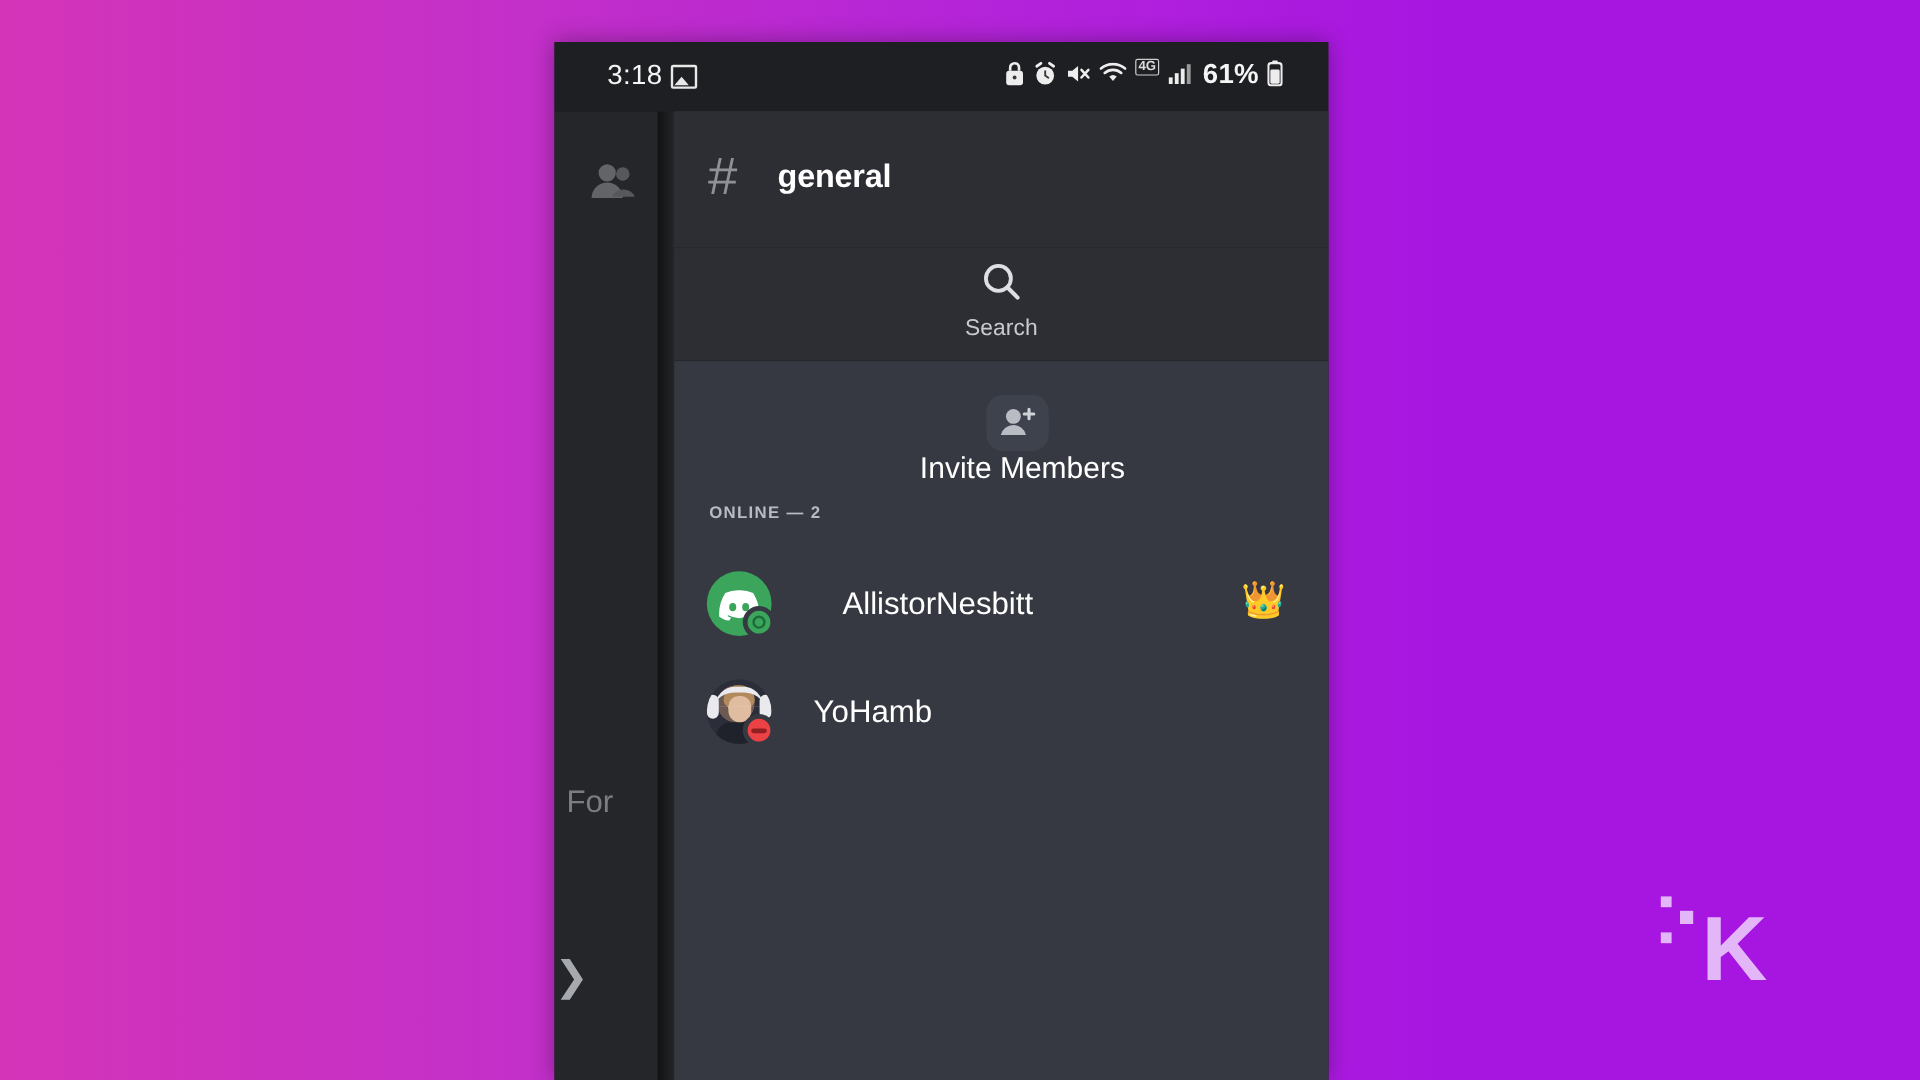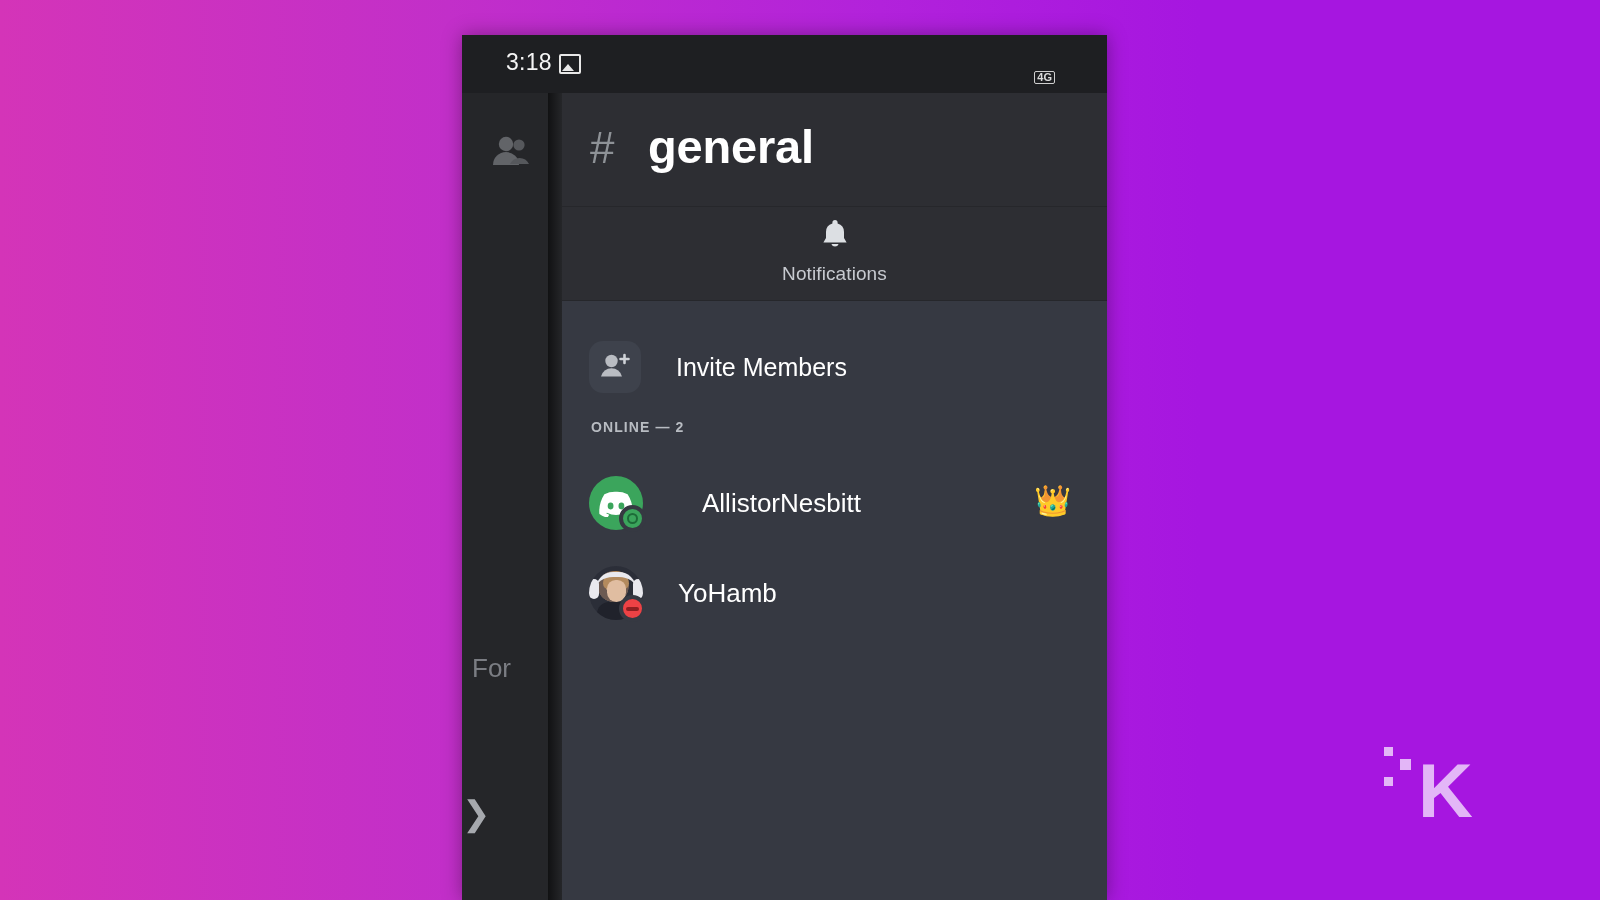--- a/index.html
+++ b/index.html
@@ -46,21 +46,20 @@
   #status-img-icon:after {
     content: ""; position: absolute; left: 1px; bottom: 1px;
     width: 0; height: 0;
     border-left: 6px solid transparent; border-right: 6px solid transparent;
     border-bottom: 7px solid #e8e8e8;
   }
   #status-right {
     position: absolute; right: 38px; top: 13px;
     display: flex; align-items: center; gap: 7px;
     height: 26px;
-    flex-direction: column;
   }
   .sicon { display: block; }
   #status-battery-text {
     font-size: 23px; font-weight: 600; color: #f5f5f5;
     margin-left: 2px; letter-spacing: 0.2px;
   }
   #net-label {
     font-size: 11px; color: #dcdcdc; font-weight: 700;
     border: 1.5px solid #cfcfcf; border-radius: 2px;
     padding: 0 2px; line-height: 11px; height: 12px;
@@ -103,21 +102,21 @@
     background: #2d2e33;
     border-bottom: 1px solid #26272b;
   }
   #hash-icon {
     position: absolute; left: 28px; top: 33px;
     font-size: 44px; color: #8e9297; font-weight: 400;
     line-height: 44px;
   }
   #channel-title {
     position: absolute; left: 86px; top: 29px;
-    font-size: 47px; color: #ffffff; font-weight: 700;
+    font-size: 27px; color: #ffffff; font-weight: 700;
     letter-spacing: -0.2px; line-height: 50px;
   }
 
   #actions-row {
     position: absolute; left: 0; top: 114px;
     width: 545px; height: 93px;
     background: #2d2e33;
     display: flex;
     align-items: flex-start;
     border-bottom: 1px solid #26272b;
@@ -135,21 +134,21 @@
 
   #members-body {
     position: absolute; left: 0; top: 208px;
     width: 545px; height: 599px;
     background: #363942;
   }
 
   #invite-row {
     position: absolute; left: 0; top: 28px;
     width: 545px; height: 76px;
-    display: flex; align-items: center; cursor: pointer;
+    display: flex; align-items: center; cursor: pointer; flex-direction: column;
   }
   #invite-avatar {
     width: 52px; height: 52px; margin-left: 27px;
     background: #3e424c; border-radius: 14px;
     display: flex; align-items: center; justify-content: center;
   }
   #invite-label {
     margin-left: 35px; font-size: 25px; color: #ffffff; font-weight: 400;
   }
 
@@ -300,31 +299,31 @@
 
     <div id="panel">
 
       <div id="panel-header">
         <div id="hash-icon">#</div>
         <div id="channel-title">general</div>
       </div>
 
       <div id="actions-row">
 
-
-
         <div class="action">
           <div class="action-icon">
             <svg width="40" height="40" viewBox="0 0 40 40">
-              <path d="M20 5 a2.6 2.6 0 0 1 2.6 2.6 v1 a8.8 8.8 0 0 1 6.4 8.4 v6 l2.6 4.4 h-23.2 l2.6-4.4 v-6 a8.8 8.8 0 0 1 6.4-8.4 v-1 A2.6 2.6 0 0 1 20 5 z" fill="#dcdfe3"></path>
-              <path d="M16.4 29 a3.8 3.8 0 0 0 7.2 0 z" fill="#dcdfe3"></path>
+              <circle cx="17" cy="17" r="10.4" fill="none" stroke="#dcdfe3" stroke-width="3.2"></circle>
+              <line x1="24.6" y1="24.6" x2="33" y2="33" stroke="#dcdfe3" stroke-width="3.4" stroke-linecap="round"></line>
             </svg>
           </div>
-          <div class="action-label">Notifications</div>
+          <div class="action-label">Search</div>
         </div>
+
+
 
       </div>
 
       <div id="members-body">
 
         <div id="invite-row">
           <div id="invite-avatar">
             <svg width="32" height="30" viewBox="0 0 32 30">
               <circle cx="12.5" cy="9" r="6.2" fill="#b9bcc2"></circle>
               <path d="M2 24.5 a10.8 10.8 0 0 1 21 0 z" fill="#b9bcc2"></path>

